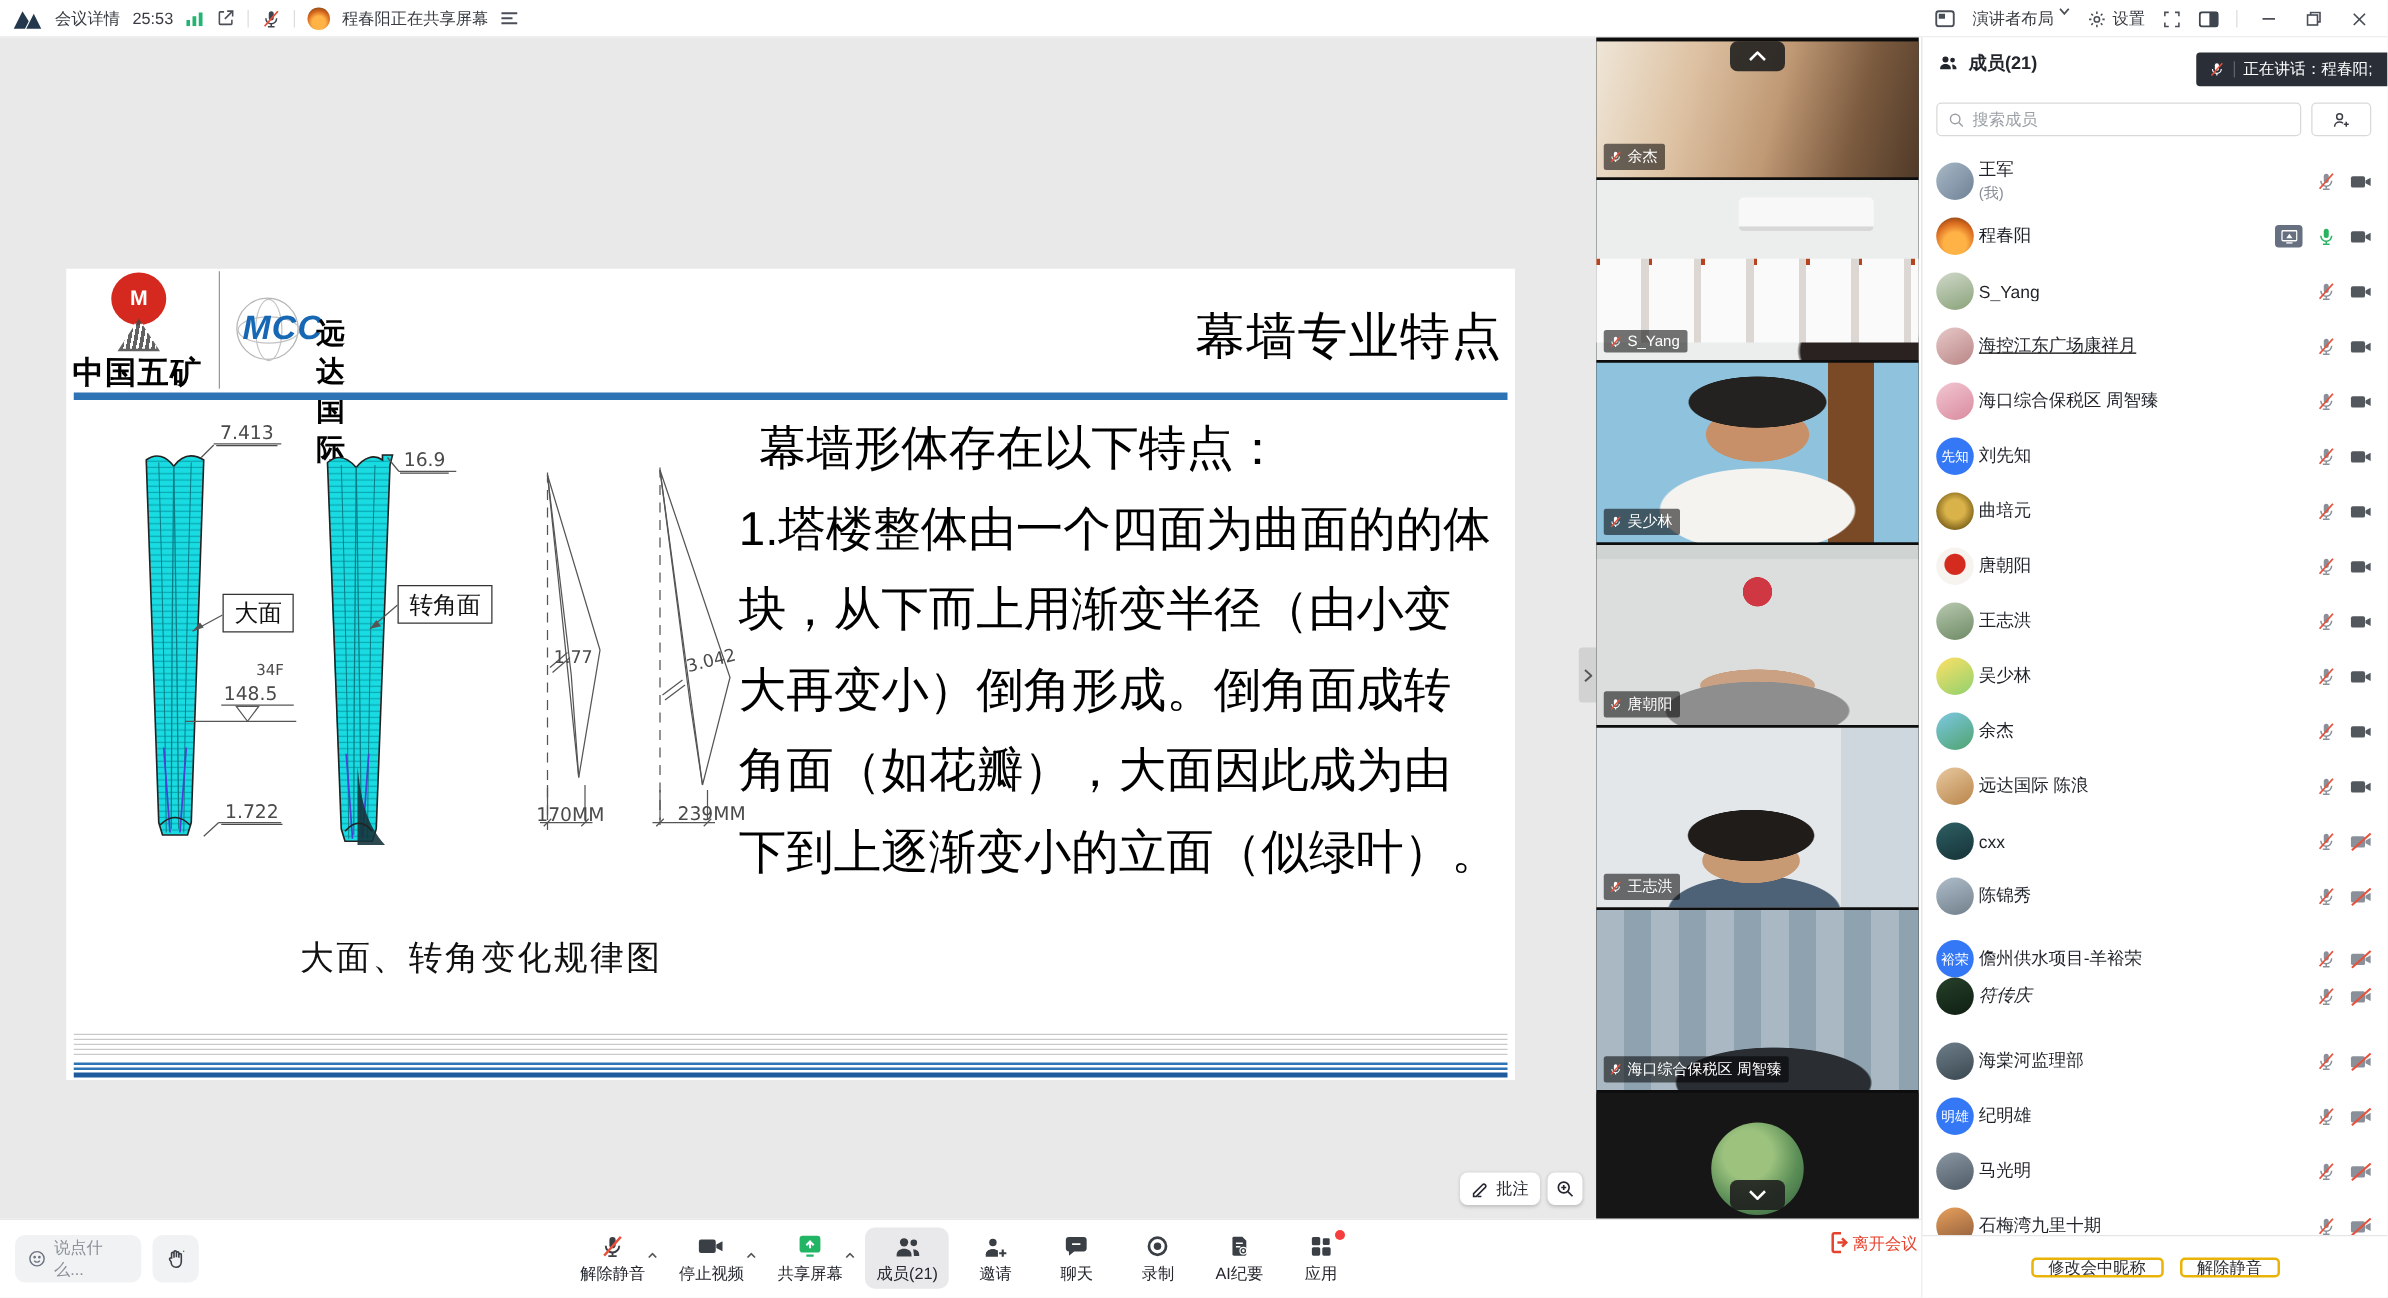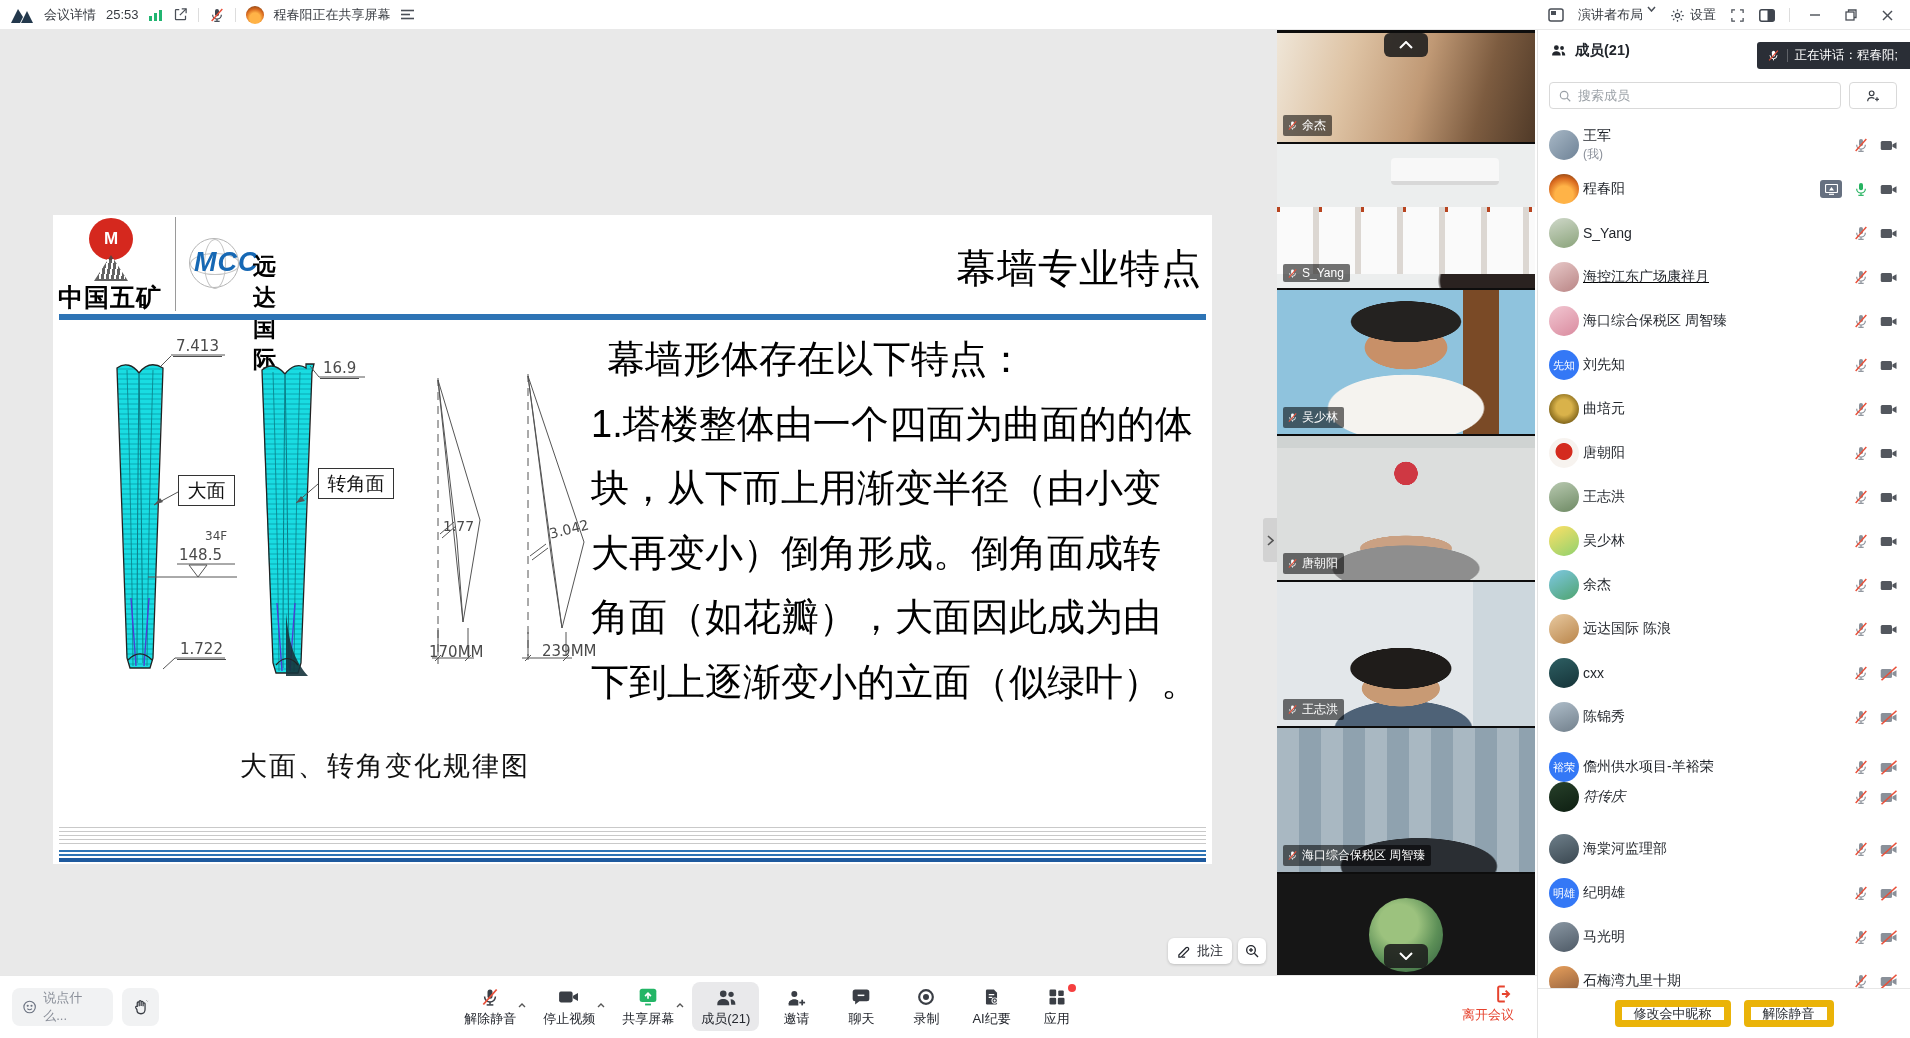--- a/index.html
+++ b/index.html
@@ -104,21 +104,21 @@
   .m-name{font-size:14px;color:#1f2329;white-space:nowrap;overflow:hidden;text-overflow:ellipsis}
   .m-sub{font-size:12px;color:#8a8f99;margin-top:1px}
   .m-icons{display:flex;align-items:center;gap:11px}
   .share-badge{width:22px;height:18px;border-radius:3px;background:#667080;display:flex;align-items:center;justify-content:center}
   .mic,.cam{display:inline-flex}
   .mic{color:#8a9099}.mic.on{color:#27b361}
   .cam{color:#53575e}.cam.off{color:#8a9099}
   .mic:not(.muted) .slash{display:none}
   .cam:not(.off) .slash{display:none}
   .p-foot{position:absolute;left:0;bottom:0;width:100%;height:50px;border-top:1px solid #e6e6e6;display:flex;align-items:center;justify-content:center;gap:13px;background:#fff}
-  .p-foot .pf-btn{height:27px;border:7px solid #eab308;border-radius:4px;background:#fff;padding:0 12px;font-size:13px;color:#2b2e33;display:flex;align-items:center;cursor:pointer;font-family:inherit}
+  .p-foot .pf-btn{height:16px;border:2px solid #eab308;border-radius:4px;background:#fff;padding:0 12px;font-size:13px;color:#2b2e33;display:flex;align-items:center;cursor:pointer;font-family:inherit}
 
   
   .avt{background:#3478f6}
   .av1{background:linear-gradient(135deg,#a8b8c6,#6e8296)}
   .av2{background:radial-gradient(circle at 50% 70%,#ffb347 0 35%,#d96a1f 65%,#5a2e10 100%)}
   .av3{background:linear-gradient(160deg,#cfd8c9,#8aa37a)}
   .av4{background:linear-gradient(150deg,#e8c9c9,#b98585)}
   .av5{background:linear-gradient(150deg,#f2c7d2,#d98a9e)}
   .av7{background:radial-gradient(circle at 50% 45%,#d9b24a 0 35%,#8a6d1f 70%,#3d3014 100%)}
   .av8{background:radial-gradient(circle at 50% 45%,#d42b1e 0 36%,#f7f3ef 40%)}
@@ -137,21 +137,21 @@
   .toolbar{position:absolute;left:0;top:975px;width:1537px;height:63px;background:#fff;border-top:1px solid #e8e8e8}
   .chat-pill{position:absolute;left:12px;top:12px;width:101px;height:38px;background:#f1f2f3;border-radius:8px;display:flex;align-items:center;gap:6px;padding:0 10px;color:#8a8f99;font-size:13px;cursor:text}
   .hand-btn{position:absolute;left:122px;top:12px;width:37px;height:38px;background:#f1f2f3;border-radius:8px;display:flex;align-items:center;justify-content:center;cursor:pointer}
   .tb-center{position:absolute;left:448px;top:6px;width:644px;display:flex;justify-content:center;align-items:flex-start;gap:9px}
   .tbtn{position:relative;display:flex;flex-direction:column;align-items:center;padding:4px 9px 3px 9px;border-radius:8px;cursor:pointer;min-width:56px}
   .tbtn.active{background:#e9e9eb}
   .tbtn .ic{height:22px;display:flex;align-items:center;justify-content:center;color:#3a3e45}
   .tbtn .lb{margin-top:2px;font-size:13px;color:#24272e;white-space:nowrap}
   .tbtn .caret{position:absolute;right:-1px;top:12px;color:#555}
   .tbtn .dot{position:absolute;right:9px;top:2px;width:8px;height:8px;border-radius:50%;background:#f53f3f}
-  .leave{position:absolute;left:1462px;top:8px;display:flex;flex-direction:column;align-items:flex-end;cursor:pointer}
+  .leave{position:absolute;left:1462px;top:8px;display:flex;flex-direction:row;align-items:flex-start;cursor:pointer}
   .leave .lb{margin-top:2px;font-size:13px;color:#e6432e;white-space:nowrap}
 </style>
 </head>
 <body>
 
 <div class="app">
 
   <div class="titlebar">
     <div class="tb-left">
       <span class="tb-ic">

